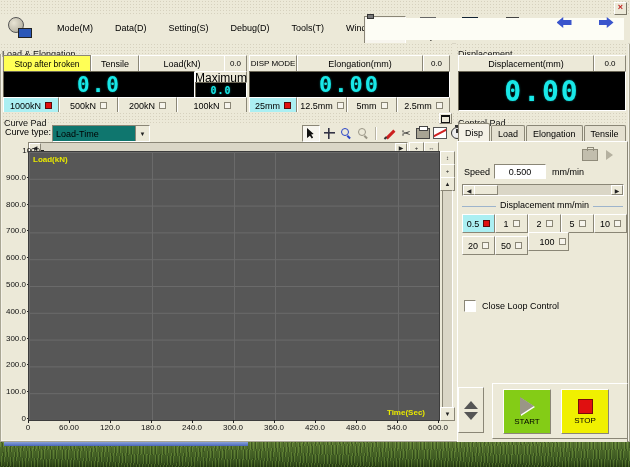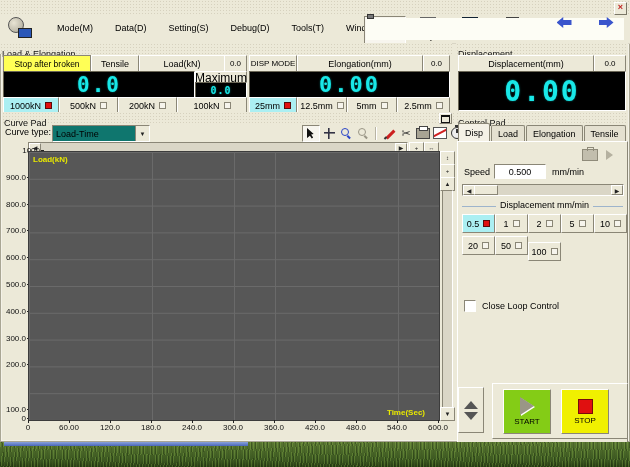--- a/index.html
+++ b/index.html
@@ -311,21 +311,21 @@
 
       <span class="ytick" style="left:0;top:35px;margin-left:14px;">1000</span>
       <span class="ytick" style="left:0;top:62px;">900.0</span>
       <span class="ytick" style="left:0;top:89px;">800.0</span>
       <span class="ytick" style="left:0;top:115px;">700.0</span>
       <span class="ytick" style="left:0;top:142px;">600.0</span>
       <span class="ytick" style="left:0;top:169px;">500.0</span>
       <span class="ytick" style="left:0;top:196px;">400.0</span>
       <span class="ytick" style="left:0;top:223px;">300.0</span>
       <span class="ytick" style="left:0;top:249px;">200.0</span>
-      <span class="ytick" style="left:0;top:276px;margin-top:18px;">100.0</span>
+      <span class="ytick" style="left:0;top:276px;">100.0</span>
       <span class="ytick" style="left:0;top:303px;">0</span>
 
       <div class="abs plot" style="left:26px;top:39px;width:410px;height:268px;">
         <span class="axislabel" style="left:4px;top:3px;">Load(kN)</span>
         <span class="axislabel" style="right:14px;bottom:3px;">Time(Sec)</span>
       </div>
 
       <div class="abs minibtn" style="left:438px;top:39px;width:13px;height:12px;">
           <span>↕</span>
         </div>
@@ -406,21 +406,21 @@
             <span class="led"></span>
           </div>
           <div class="spdbtn rangebtn" style="left:4px;top:36px;">
             <span>20</span>
             <span class="led"></span>
           </div>
           <div class="spdbtn rangebtn" style="left:37px;top:36px;">
             <span>50</span>
             <span class="led"></span>
           </div>
-          <div class="spdbtn rangebtn" style="left:70px;top:42px;">
+          <div class="spdbtn rangebtn" style="left:70px;top:32px;padding-left:8px;">
             <span>100</span>
             <span class="led"></span>
           </div>
         </div>
 
         <div class="abs" style="left:6px;top:158px;display:flex;align-items:center;gap:6px;">
           <div class="chk"></div>
           <span style="font-size:9px;">Close Loop Control</span>
         </div>
       </div>

